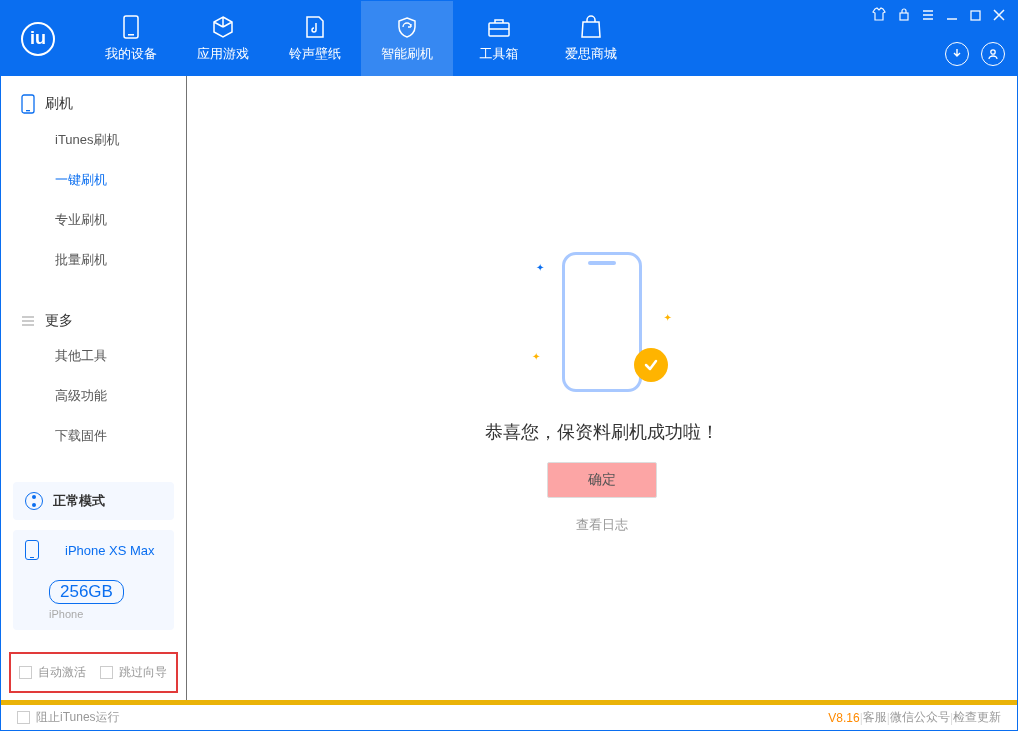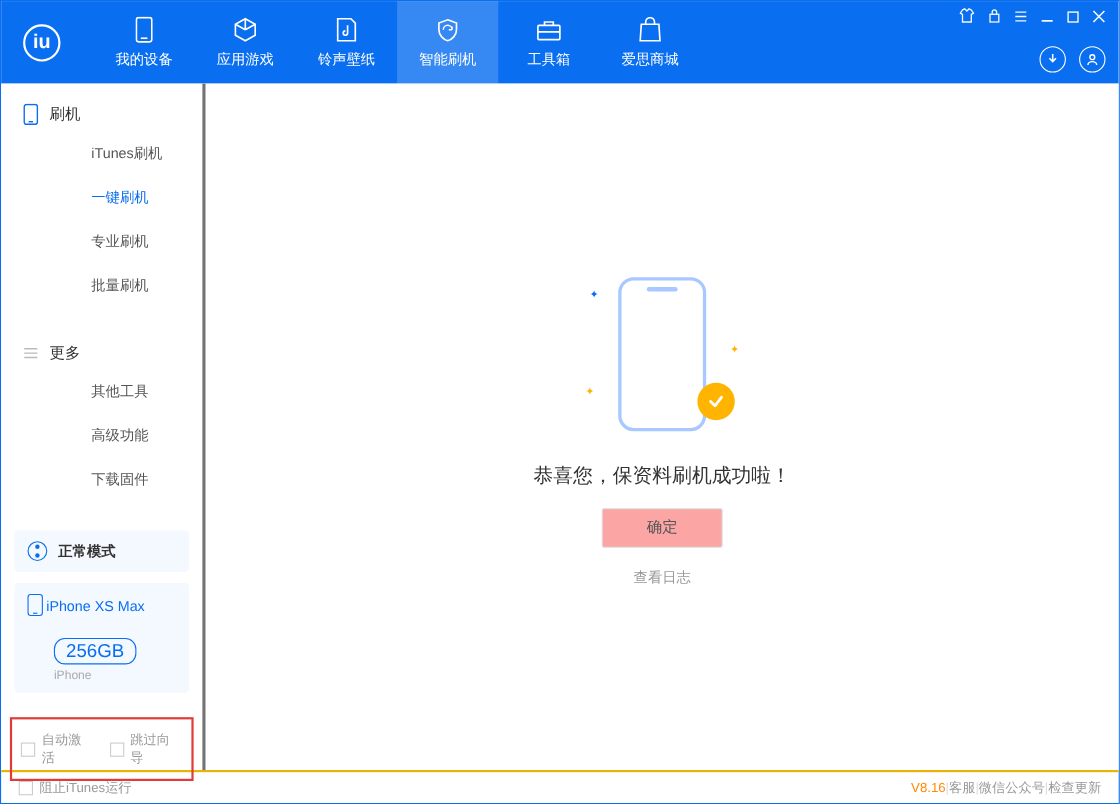--- a/index.html
+++ b/index.html
@@ -11,36 +11,36 @@
 .logo-text { display: flex; flex-direction: column; }
 .logo-title { font-size: 20px; font-weight: bold; letter-spacing: 1px; }
 .logo-sub { font-size: 11px; opacity: 0.9; }
 
 .nav-tabs { display: flex; height: 100%; margin-left: 10px; }
 .nav-tab { width: 92px; display: flex; flex-direction: column; align-items: center; justify-content: center; gap: 6px; cursor: pointer; font-size: 13px; }
 .nav-tab.active { background: rgba(255,255,255,0.18); }
 .nav-tab-icon { height: 24px; display: flex; align-items: center; justify-content: center; }
 
 .body-area { display: flex; height: calc(100% - 75px - 30px); }
-.sidebar { width: 186px; border-right: 3px solid #737373; background: #fff; display: flex; flex-direction: column; }
+.sidebar { width: 186px; border-right: 1px solid #737373; background: #fff; display: flex; flex-direction: column; }
 .side-section { padding: 18px 0 8px 0; }
 .side-header { display: flex; align-items: center; gap: 10px; padding: 0 20px; font-size: 14px; color: #333; font-weight: 500; }
 .side-items { padding: 6px 0; }
-.side-item { padding: 11px 0 11px 54px; font-size: 13px; color: #555; cursor: pointer; margin-left: 28px; }
+.side-item { padding: 11px 0 11px 54px; font-size: 13px; color: #555; cursor: pointer; }
 .side-item.active { color: #0a6ef0; }
 
 .device-panel { margin-top: auto; padding: 12px; }
 .mode-box { background: #f4f8ff; border-radius: 4px; padding: 10px 12px; display: flex; align-items: center; gap: 10px; font-size: 13px; color: #333; margin-bottom: 10px; font-weight: bold; }
 .mode-icon { width: 18px; height: 18px; border-radius: 50%; border: 1.5px solid #0a6ef0; display: flex; align-items: center; justify-content: center; position: relative; }
 .mode-icon::before, .mode-icon::after { content: ""; position: absolute; width: 4px; height: 4px; border-radius: 50%; background: #0a6ef0; }
 .mode-icon::before { top: 2px; left: 6px; }
 .mode-icon::after { bottom: 2px; right: 6px; }
 
 .device-box { background: #f4f8ff; border-radius: 4px; padding: 10px 12px; font-size: 13px; }
-.device-name-row { display: flex; align-items: center; gap: 3px; color: #0a6ef0; font-weight: 500; margin-bottom: 20px; }
+.device-name-row { display: flex; align-items: center; gap: 26px; color: #0a6ef0; font-weight: 500; margin-bottom: 20px; }
 .device-phone-icon { width: 14px; height: 20px; border: 1.5px solid #0a6ef0; border-radius: 3px; position: relative; }
 .device-phone-icon::after { content: ""; position: absolute; bottom: 1px; left: 50%; transform: translateX(-50%); width: 4px; height: 1.5px; background: #0a6ef0; }
 .device-cap { display: inline-block; border: 1px solid #0a6ef0; color: #0a6ef0; border-radius: 10px; padding: 1px 10px; font-size: 17px; margin-left: 24px; margin-bottom: 4px; }
 .device-type { color: #aaa; font-size: 11px; margin-left: 24px; }
 
 .options-box { border: 2px solid #e13a3a; padding: 10px 8px; margin: 10px 8px 8px 8px; display: flex; gap: 14px; align-items: center; font-size: 12px; color: #999; }
 .chk { width: 13px; height: 13px; border: 1px solid #ccc; flex-shrink: 0; }
 .opt { display: flex; align-items: center; gap: 6px; }
 
 .main { flex: 1; background: #fff; display: flex; flex-direction: column; align-items: center; justify-content: center; gap: 18px; }
@@ -50,21 +50,21 @@
 .check-badge { position: absolute; right: 4px; bottom: 20px; width: 34px; height: 34px; background: #ffb400; border-radius: 50%; display: flex; align-items: center; justify-content: center; }
 .sparkle { position: absolute; color: #ffb400; font-size: 10px; }
 .sparkle.s1 { top: 20px; left: 4px; color: #0a6ef0; }
 .sparkle.s2 { top: 70px; right: 0; }
 .sparkle.s3 { bottom: 40px; left: 0; }
 
 .success-text { font-size: 18px; color: #333; }
 .ok-btn { border: 1px solid #ddd; background: #fca5a5; padding: 8px 40px; font-size: 14px; color: #555; cursor: pointer; border-radius: 2px; }
 .log-link { color: #999; font-size: 13px; cursor: pointer; }
 
-.footer { height: 30px; border-top: 2px solid #eab308; display: flex; align-items: center; padding: 0 16px; font-size: 12px; color: #999; gap: 8px; }
+.footer { height: 30px; border-top: 5px solid #eab308; display: flex; align-items: center; padding: 0 16px; font-size: 12px; color: #999; gap: 8px; }
 .footer-right { margin-left: auto; display: flex; align-items: center; }
 .footer-right .sep { color: #ddd; }
 .ver { color: #ff8a00; }
 .footer-link { cursor: pointer; }
 
 .wc-right-stack { display: flex; flex-direction: column; align-items: flex-end; justify-content: space-between; height: 100%; padding: 6px 12px 10px 0; margin-left: auto; }
 .wc-icons-row { display: flex; gap: 12px; align-items: center; }
 .wc-icon { cursor: pointer; opacity: 0.95; }
 .circ-btn { width: 24px; height: 24px; border: 1.5px solid #fff; border-radius: 50%; display: flex; align-items: center; justify-content: center; cursor: pointer; }
 </style>

